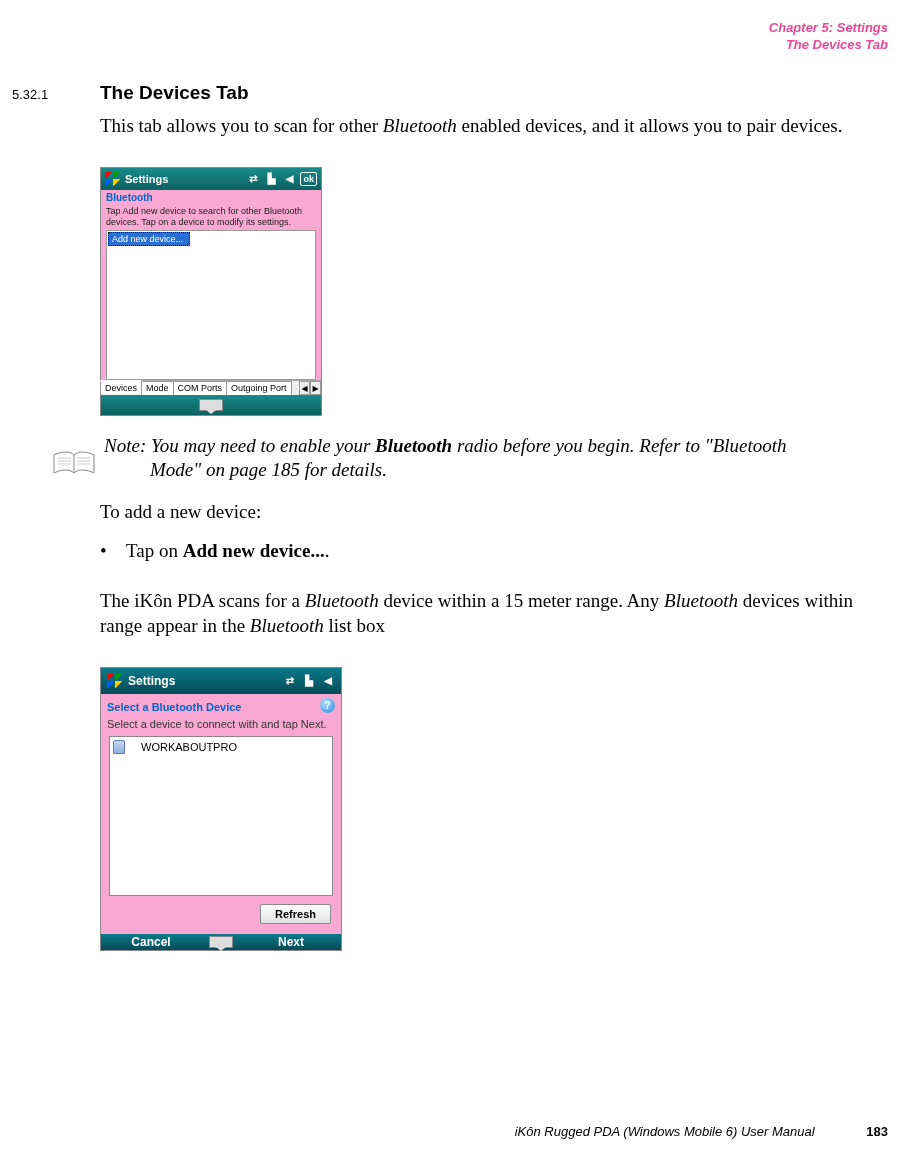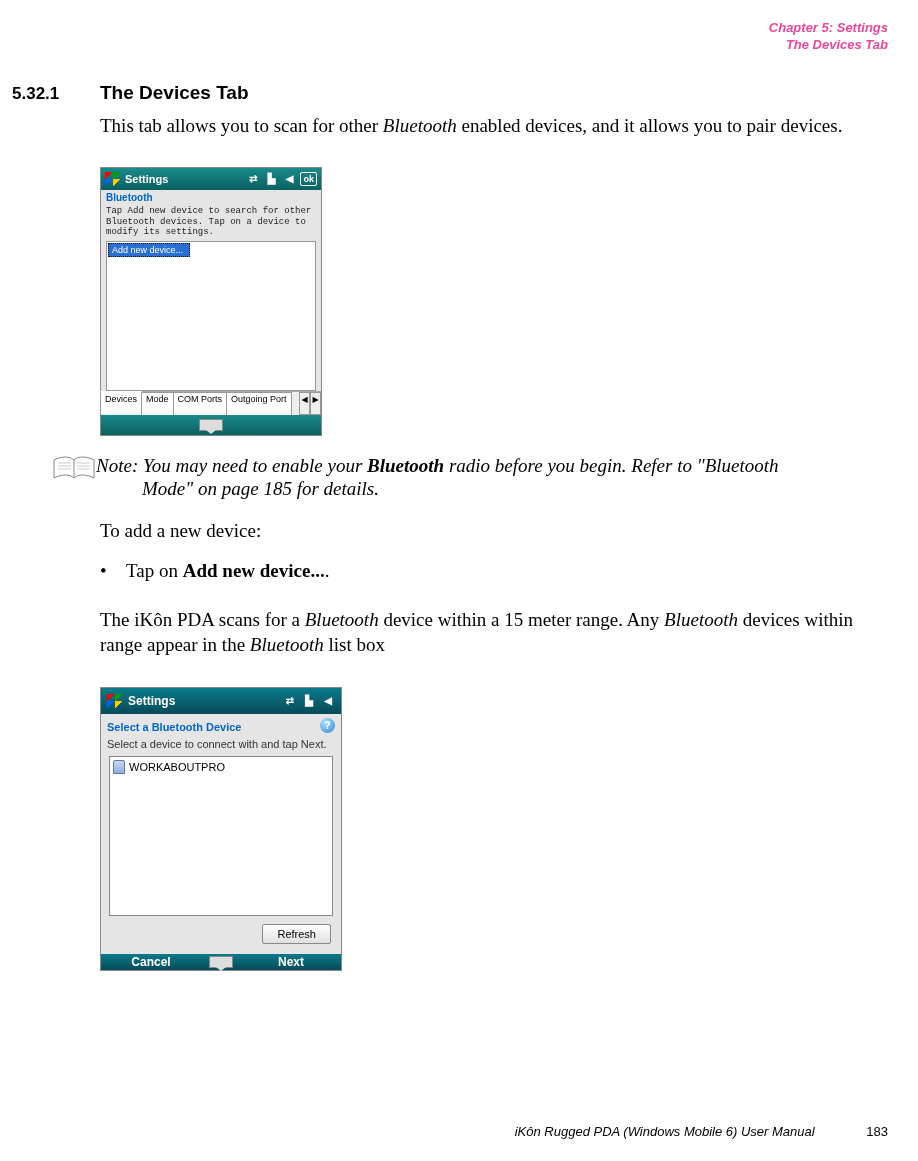--- a/index.html
+++ b/index.html
@@ -23,22 +23,22 @@
       margin-bottom: 28px;
       color: #ec4899;
     }
     .section-row {
       display: flex;
       align-items: baseline;
       margin-bottom: 10px;
     }
     .section-number {
       font-family: Verdana, Arial, sans-serif;
-      font-weight: bold;
-      font-size: 17px;
+      font-weight: normal;
+      font-size: 13px;
       width: 88px;
     }
     .section-title {
       font-family: Verdana, Arial, sans-serif;
       font-weight: bold;
       font-size: 19px;
     }
     .body-indent {
       margin-left: 88px;
     }
@@ -46,21 +46,21 @@
       font-size: 19px;
       line-height: 1.3;
       margin-bottom: 14px;
     }
     .ital { font-style: italic; }
     .bold { font-weight: bold; }
 
     
     .shot {
       border: 1px solid #888;
-      background: #e5e5e5;
+      background: #f9a8d4;
       margin-bottom: 18px;
       margin-top: 29px;
     }
     .shot1 { width: 222px; }
     .titlebar {
       height: 22px;
       background: linear-gradient(#1a8a8a, #0a6060);
       color: #fff;
       font-family: Tahoma, Arial, sans-serif;
       font-size: 11px;
@@ -88,21 +88,21 @@
       line-height: 12px;
     }
     .subtitle {
       color: #0066cc;
       font-family: Tahoma, Arial, sans-serif;
       font-size: 10px;
       font-weight: bold;
       padding: 2px 5px;
     }
     .instr {
-      font-family: Liberation Mono, monospace;
+      font-family: Liberation Sans, sans-serif;
       font-size: 9px;
       color: #222;
       padding: 1px 5px 3px 5px;
       line-height: 1.15;
     }
     .list-box {
       margin: 0 5px;
       border: 1px solid #999;
       height: 150px;
       background: #fff;
@@ -115,21 +115,21 @@
       padding: 1px 3px;
       width: 82px;
       border: 1px dotted #111;
       margin: 1px;
     }
     .tabs-row {
       display: flex;
       font-family: Tahoma, Arial, sans-serif;
       font-size: 9px;
       border-top: 1px solid #aaa;
-      height: 24px;
+      height: 15px;
       background: #eee;
       align-items: stretch;
     }
     .tab {
       border: 1px solid #999;
       border-bottom: none;
       padding: 1px 4px;
       background: #fff;
       margin-left: -1px;
       white-space: nowrap;
@@ -161,22 +161,23 @@
       left: 6px; width: 0; height: 0;
       top: 100%;
       border-left: 5px solid transparent;
       border-right: 5px solid transparent;
       border-top: 4px solid #ddd;
     }
 
     
     .note-row {
       display: flex;
+      gap: 8px;
       margin: 10px 0 18px 40px;
-      align-items: flex-start;
+      align-items: flex-end;
     }
     .book-icon svg { width: 44px; height: 28px; }
     .note-text {
       font-style: italic;
       font-size: 19px;
       line-height: 1.25;
       flex: 1;
     }
     .note-text .lead { margin-left: 0; }
     .note-text .cont { padding-left: 46px; display: block; }
@@ -228,35 +229,35 @@
     .list-box2 {
       margin: 0 8px;
       border: 1px solid #888;
       height: 160px;
       background: #fff;
       padding: 3px;
     }
     .dev-item {
       font-family: Tahoma, Arial, sans-serif;
       font-size: 11px;
-      display: flex; align-items: center; gap: 4px;
+      display: flex; align-items: center; gap: 16px;
     }
     .dev-icon {
       width: 12px; height: 14px;
       background: linear-gradient(#c8d8f0, #90b0e0);
       border: 1px solid #5a7ab0;
       border-radius: 2px 2px 0 0;
     }
     .refresh-row {
       display: flex; justify-content: flex-end;
       padding: 8px 10px 10px 10px;
     }
     .refresh-btn {
       font-family: Tahoma, Arial, sans-serif;
-      font-size: 11px; font-weight: normal;
+      font-size: 11px; font-weight: bold;
       padding: 3px 14px;
       background: linear-gradient(#fff,#e0e0e0);
       border: 1px solid #888;
       border-radius: 2px;
     }
     .bottombar2 {
       height: 16px;
       background: linear-gradient(#0b7a8a, #064a58);
       display: flex;
       align-items: center;
@@ -269,21 +270,21 @@
     .bb2-kb { width: 40px; display: flex; justify-content: center; }
 
     .footer {
       position: absolute;
       bottom: 22px;
       right: 30px;
       font-family: Verdana, Arial, sans-serif;
       font-size: 13px;
       font-style: italic;
     }
-    .footer .pnum { font-weight: normal; font-style: normal; margin-left: 48px; }
+    .footer .pnum { font-weight: bold; font-style: normal; margin-left: 48px; }
   </style>
 </head>
 <body>
 
 <div class="header-area">
   <div>Chapter 5:  Settings</div>
   <div>The Devices Tab</div>
 </div>
 
 <div class="section-row">

